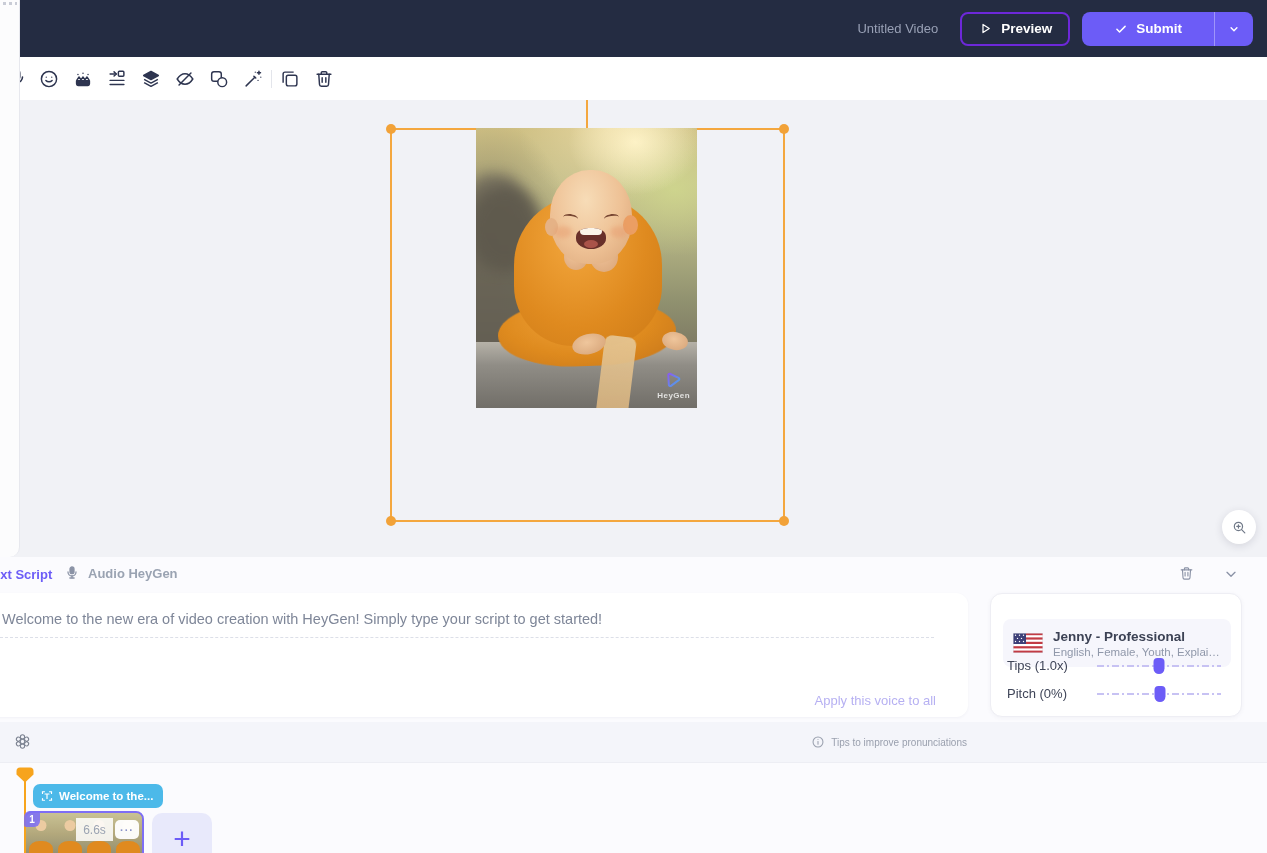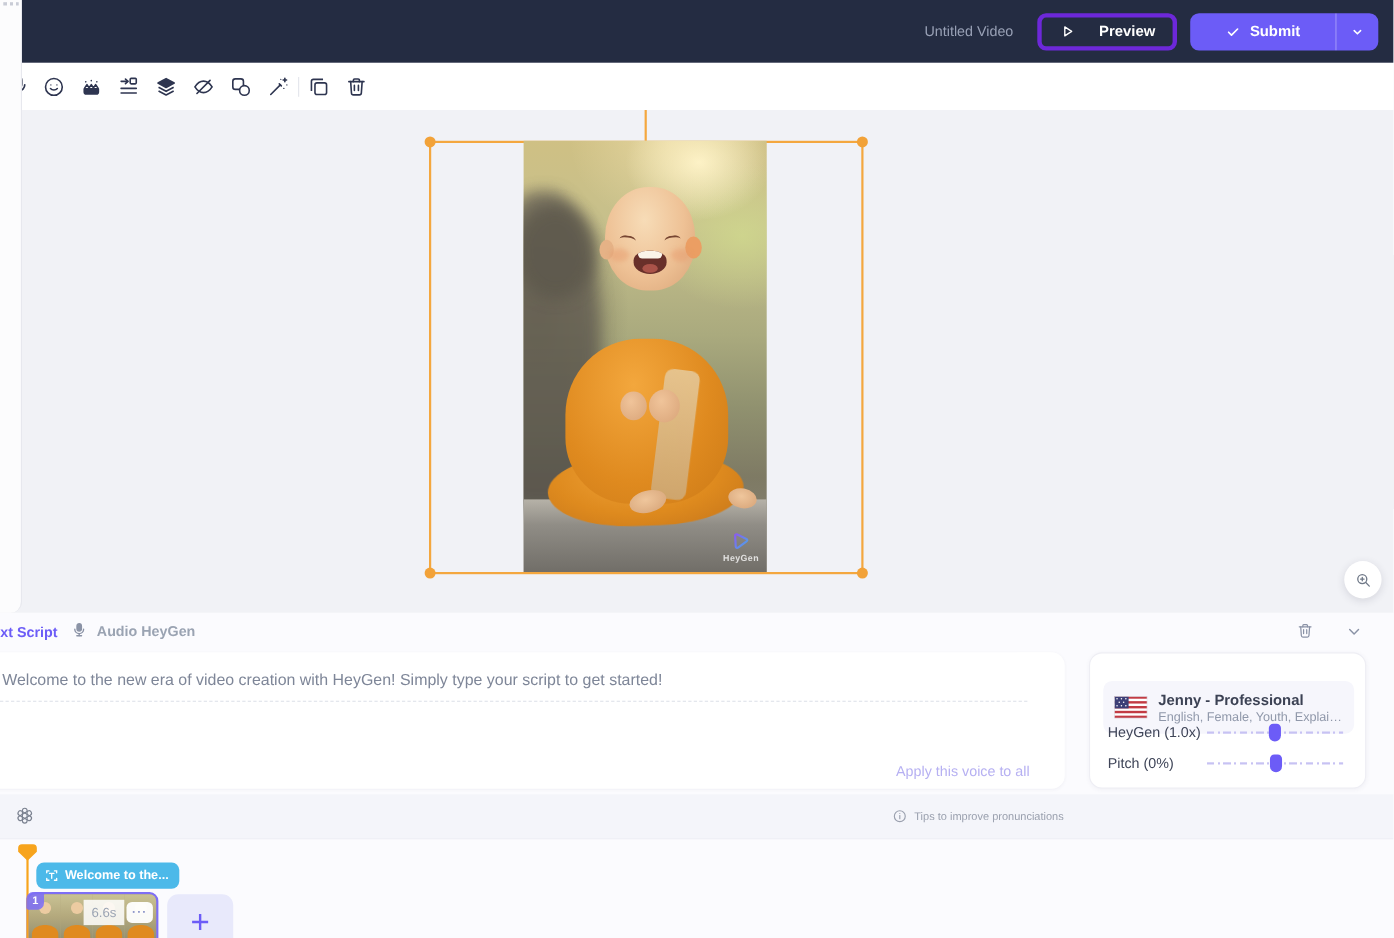--- a/index.html
+++ b/index.html
@@ -3,40 +3,40 @@
 <meta charset="utf-8">
 <style>
   * { margin:0; padding:0; box-sizing:border-box; }
   html,body { background:#fbfbfe; }
   body { font-family:"Liberation Sans", sans-serif; }
   .app { position:relative; width:1267px; height:853px; overflow:hidden; background:#fbfbfe; }
 
   
   .navbar { position:absolute; left:0; top:0; width:100%; height:57px; background:#242c42; display:flex; align-items:center; justify-content:flex-end; padding-right:14px; gap:12px; z-index:5; }
   .nav-title { color:#98a0b5; font-size:13px; margin-right:10px; }
-  .btn-preview { display:flex; align-items:center; gap:21px; height:34px; padding:0 16px; border:4px solid #6d28d9; border-radius:8px; color:#fff; font-size:13.5px; font-weight:700; background:transparent; cursor:pointer; }
+  .btn-preview { display:flex; align-items:center; gap:8px; height:34px; padding:0 16px; border:2px solid #6d28d9; border-radius:8px; color:#fff; font-size:13.5px; font-weight:700; background:transparent; cursor:pointer; }
   .btn-submit-group { display:flex; align-items:stretch; height:34px; background:#6c5cf7; border-radius:8px; overflow:hidden; cursor:pointer; }
   .btn-submit-main { display:flex; align-items:center; gap:8px; padding:0 32px; color:#fff; font-size:13.5px; font-weight:700; }
   .btn-submit-caret { display:flex; align-items:center; padding:0 12px; border-left:1px solid rgba(255,255,255,.35); }
 
   
   .toolbar { position:absolute; left:0; top:57px; width:100%; height:43px; background:#ffffff; display:flex; align-items:center; z-index:2; }
   .tb-partial { position:absolute; left:6px; top:10px; }
   .tb-icons { display:flex; align-items:center; gap:10px; margin-left:37px; }
   .tb-btn { width:24px; height:24px; display:flex; align-items:center; justify-content:center; cursor:pointer; border-radius:5px; }
   .tb-sep { width:1px; height:18px; background:#e3e5eb; margin:0 6px; }
 
   
   .canvas { position:absolute; left:0; top:100px; width:100%; height:457px; background:#f1f2f6; z-index:1; }
   .sel-line { position:absolute; background:#f4a73e; }
   .sel-handle { position:absolute; width:10px; height:10px; border-radius:50%; background:#f2a238; z-index:4; cursor:pointer; }
   .stem { position:absolute; left:586px; top:0; width:1.5px; height:28px; background:#f4a73e; }
 
   
-  .monk { position:absolute; left:476px; top:28px; width:221px; height:392px; overflow:hidden; cursor:pointer;
+  .monk { position:absolute; left:476px; top:28px; width:221px; height:280px; overflow:hidden; cursor:pointer;
     background:
       radial-gradient(95px 75px at 72% 5%, rgba(255,246,205,.95), rgba(255,246,205,0) 70%),
       radial-gradient(120px 95px at 90% 22%, rgba(209,219,142,.75), rgba(209,219,142,0) 70%),
       radial-gradient(110px 160px at 6% 40%, rgba(82,75,60,.55), rgba(82,75,60,0) 75%),
       linear-gradient(180deg,#cfc084 0%,#c6c08c 20%,#aaaa7e 45%,#90916f 62%,#7e7a64 78%,#8a857a 100%);
   }
   .monk .statue { position:absolute; left:-30px; top:46px; width:100px; height:290px; background:linear-gradient(180deg,#6e685a,#55514a); border-radius:42% 46% 30% 30%; filter:blur(7px); opacity:.85; }
   .monk .statue-knob { position:absolute; left:-8px; top:58px; width:74px; height:86px; background:#5c574b; border-radius:50%; filter:blur(7px); opacity:.8; }
   .monk .ledge { position:absolute; left:0; bottom:0; width:100%; height:66px; background:linear-gradient(180deg,#b6b2a8 0%,#908d86 35%,#716e68 100%); filter:blur(.5px); }
   .monk .glow { position:absolute; inset:0; background:radial-gradient(140px 120px at 60% 0%, rgba(255,238,190,.45), transparent 65%); }
@@ -356,21 +356,21 @@
               </g>
               <rect width="30" height="20" fill="none" stroke="#d8dae2" stroke-width="1"></rect>
             </svg>
         </span>
         <div class="voice-meta">
           <div class="voice-name">Jenny - Professional</div>
           <div class="voice-desc">English, Female, Youth, Explain...</div>
         </div>
       </div>
       <div class="slider-row speed">
-        <div class="slider-label">HeyGen (1.0x)</div>
+        <div class="slider-label">Tips (1.0x)</div>
         <div class="slider-track">
           <div class="slider-thumb" style="left:50%;"></div>
         </div>
       </div>
       <div class="slider-row pitch">
         <div class="slider-label">Pitch (0%)</div>
         <div class="slider-track">
           <div class="slider-thumb" style="left:51%;"></div>
         </div>
       </div>

